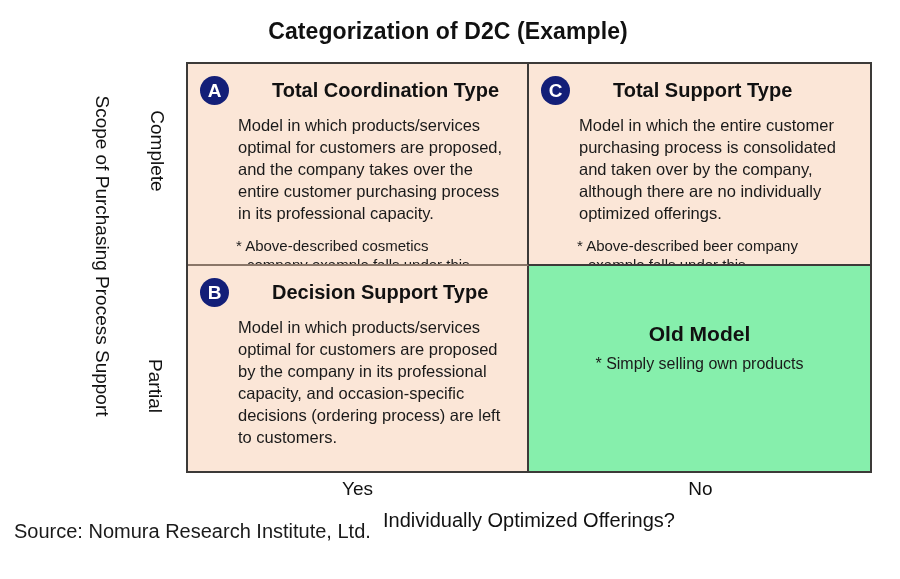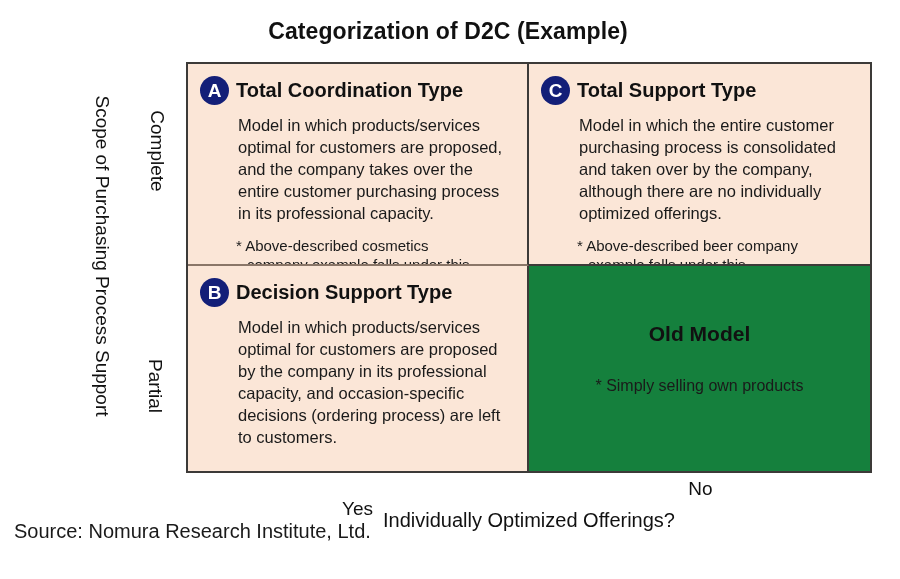--- a/index.html
+++ b/index.html
@@ -75,21 +75,21 @@
     grid-template-columns: 1fr 1fr;
     grid-template-rows: 202px 1fr;
   }
 
   .cell {
     box-sizing: border-box;
     position: relative;
     overflow: hidden;
   }
   .peach { background: #fbe6d7; }
-  .gray  { background: #15803d; }
+  .gray  { background: #86efac; }
 
   .cell-tl { border-right: 2px solid #3c3a38; border-bottom: 2px solid #8a7668; }
   .cell-tr { border-bottom: 2px solid #3c3a38; }
   .cell-bl { border-right: 2px solid #3c3a38; }
   .cell-br { }
 
   .cell-head {
     display: flex;
     align-items: center;
     gap: 7px;
@@ -107,20 +107,21 @@
     display: flex;
     align-items: center;
     justify-content: center;
     line-height: 1;
   }
   .cell-title {
     font-size: 20px;
     font-weight: bold;
     color: #111111;
     letter-spacing: 0px;
+    margin-left: 36px;
   }
 
   .cell-body {
     padding: 10px 14px 0 50px;
     font-size: 16.5px;
     line-height: 1.33;
     color: #1a1a1a;
   }
   .cell-note {
     padding: 11px 21px 0 48px;
@@ -139,36 +140,36 @@
     justify-content: flex-start;
     padding-top: 56px;
     box-sizing: border-box;
   }
   #old-model-title {
     font-size: 21px;
     font-weight: bold;
     color: #111111;
   }
   #old-model-note {
-    margin-top: 30px;
+    margin-top: 8px;
     font-size: 16px;
     line-height: 1.3;
     text-align: center;
     color: #1a1a1a;
   }
 
   
   .x-tick {
     position: absolute;
     top: 478px;
     font-size: 19px;
     color: #111111;
     text-align: center;
   }
-  #x-tick-yes { left: 186px; width: 343px; margin-top: 20px; }
+  #x-tick-yes { left: 186px; width: 343px; }
   #x-tick-no  { left: 529px; width: 343px; }
 
   #x-axis-title {
     position: absolute;
     left: 186px;
     top: 509px;
     width: 686px;
     text-align: center;
     font-size: 20px;
     color: #111111;

